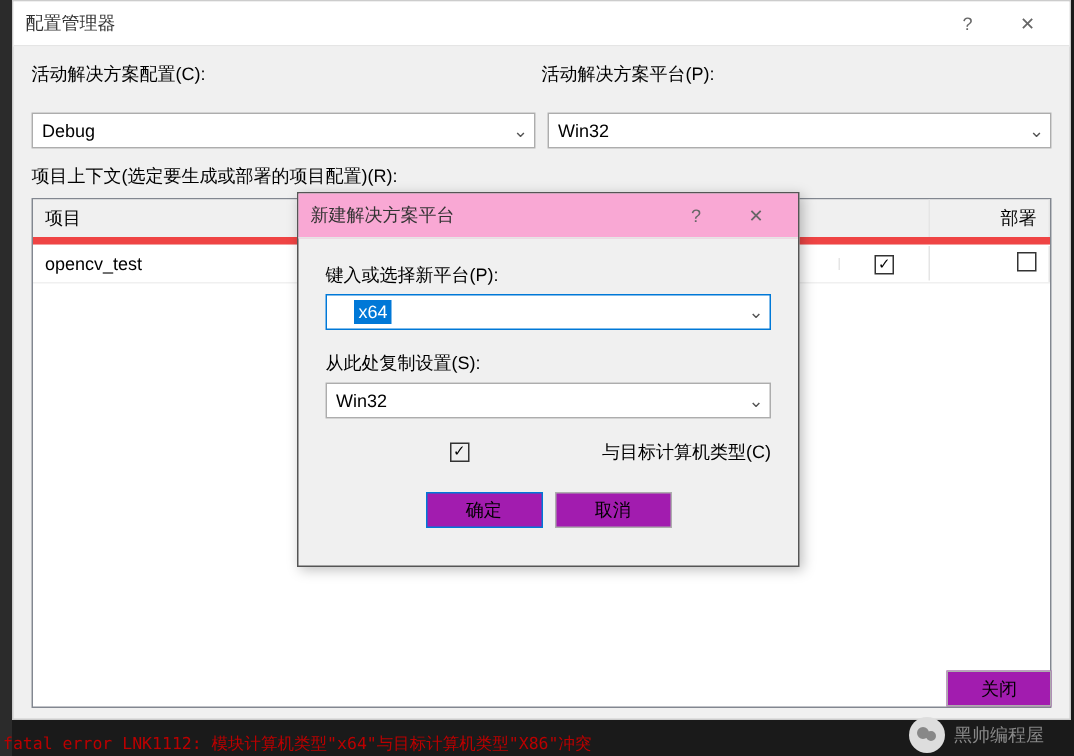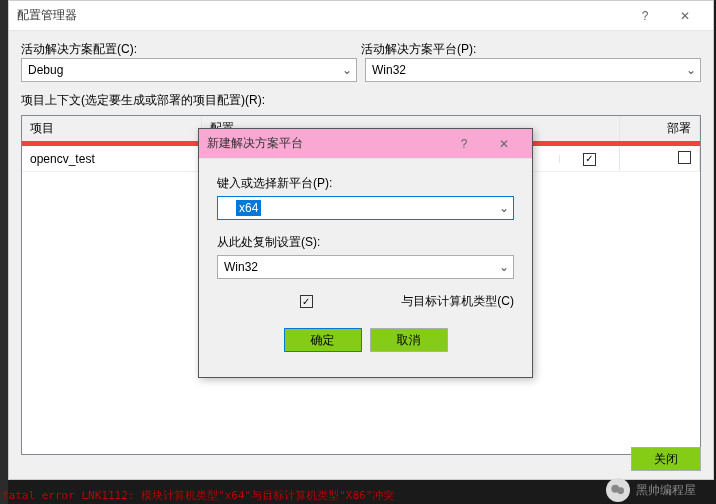--- a/index.html
+++ b/index.html
@@ -10,21 +10,21 @@
   background: #f0f0f0; border: 1px solid #ccc;
 }
 .title-bar {
   height: 30px; background: #fff; display: flex; align-items: center; padding: 0 8px;
   border-bottom: 1px solid #e5e5e5;
 }
 .title-bar .title { flex: 1; color: #333; }
 .title-bar .tb-btn { width: 40px; height: 30px; display: flex; align-items: center; justify-content: center; color: #666; }
 
 .content { padding: 10px 12px; }
-.row-labels { display: flex; margin-bottom: 0; justify-content: center; }
+.row-labels { display: flex; margin-bottom: 17px; justify-content: center; }
 .row-labels > div { flex: 1; }
 .row-selects { display: flex; gap: 8px; margin-bottom: 10px; }
 .select {
   height: 24px; background: #fff; border: 1px solid #adadad; display: flex; align-items: center;
   padding: 0 6px; position: relative; flex: 1;
 }
 .select .chev { position: absolute; right: 4px; color: #555; }
 
 .context-label { margin-bottom: 6px; }
 
@@ -38,21 +38,21 @@
 .col-config { width: 200px; }
 .col-build { width: 60px; text-align: center; }
 .col-deploy { width: 80px; text-align: right; }
 .grid-body { flex: 1; }
 .grid-row { display: flex; height: 26px; align-items: center; border-bottom: 1px solid #f0f0f0; }
 .checkbox { width: 13px; height: 13px; border: 1px solid #333; display: inline-flex; align-items: center; justify-content: center; margin: 0 auto; }
 .checkbox.checked::after { content: "✓"; font-size: 10px; line-height: 10px; }
 
 .footer { position: absolute; bottom: 8px; right: 12px; display: flex; gap: 6px; }
 .btn {
-  min-width: 70px; height: 24px; background: #84cc16; border: 1px solid #adadad;
+  min-width: 70px; height: 24px; background: #a21caf; border: 1px solid #adadad;
   display: flex; align-items: center; justify-content: center; cursor: default; text-align: center;
 }
 
 
 .modal {
   position: absolute; left: 198px; top: 128px; width: 335px; height: 250px;
   background: #f0f0f0; border: 1px solid #555; box-shadow: 2px 2px 8px rgba(0,0,0,0.25);
   z-index: 10;
 }
 .modal .title-bar { background: #f9a8d4; }

